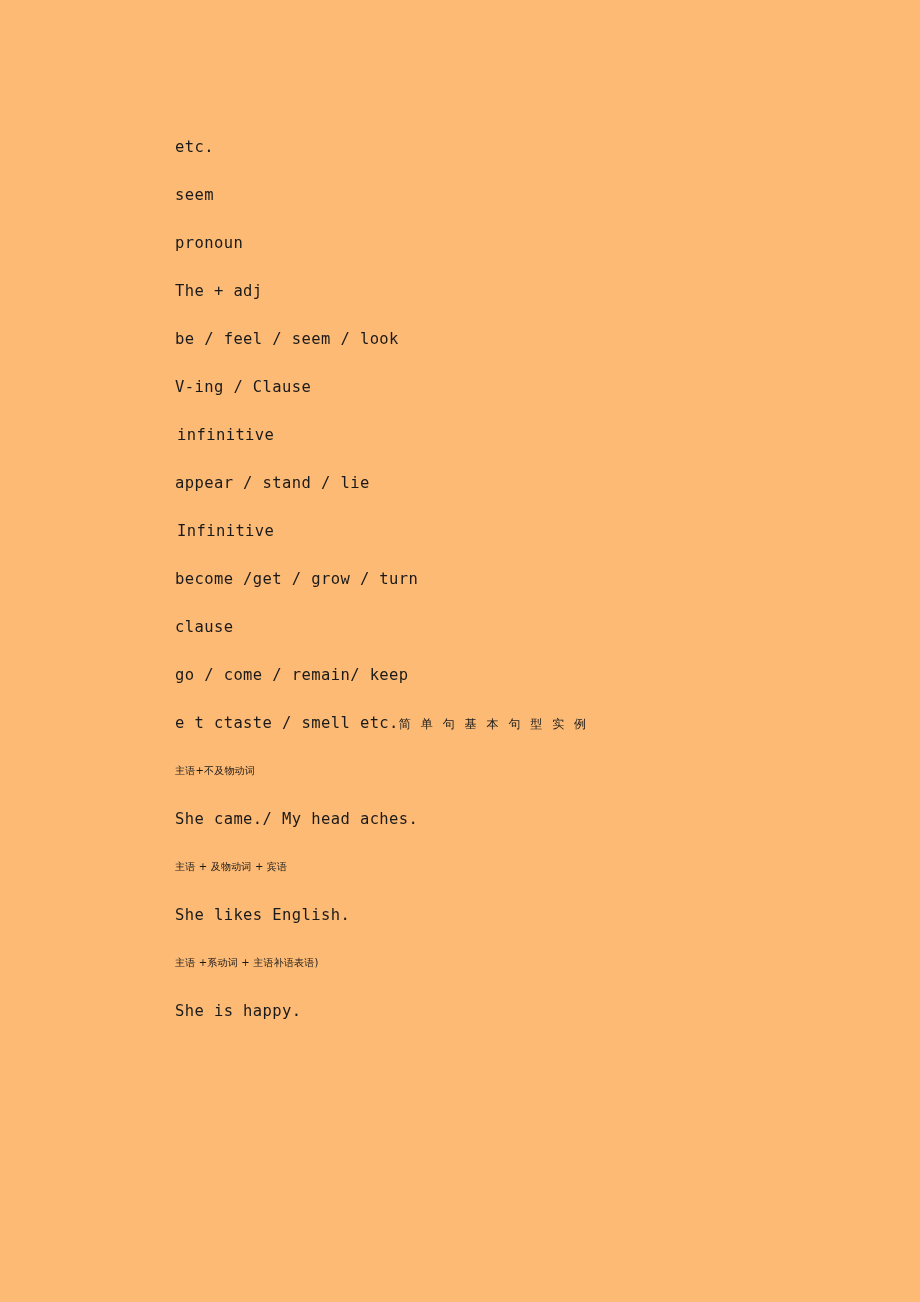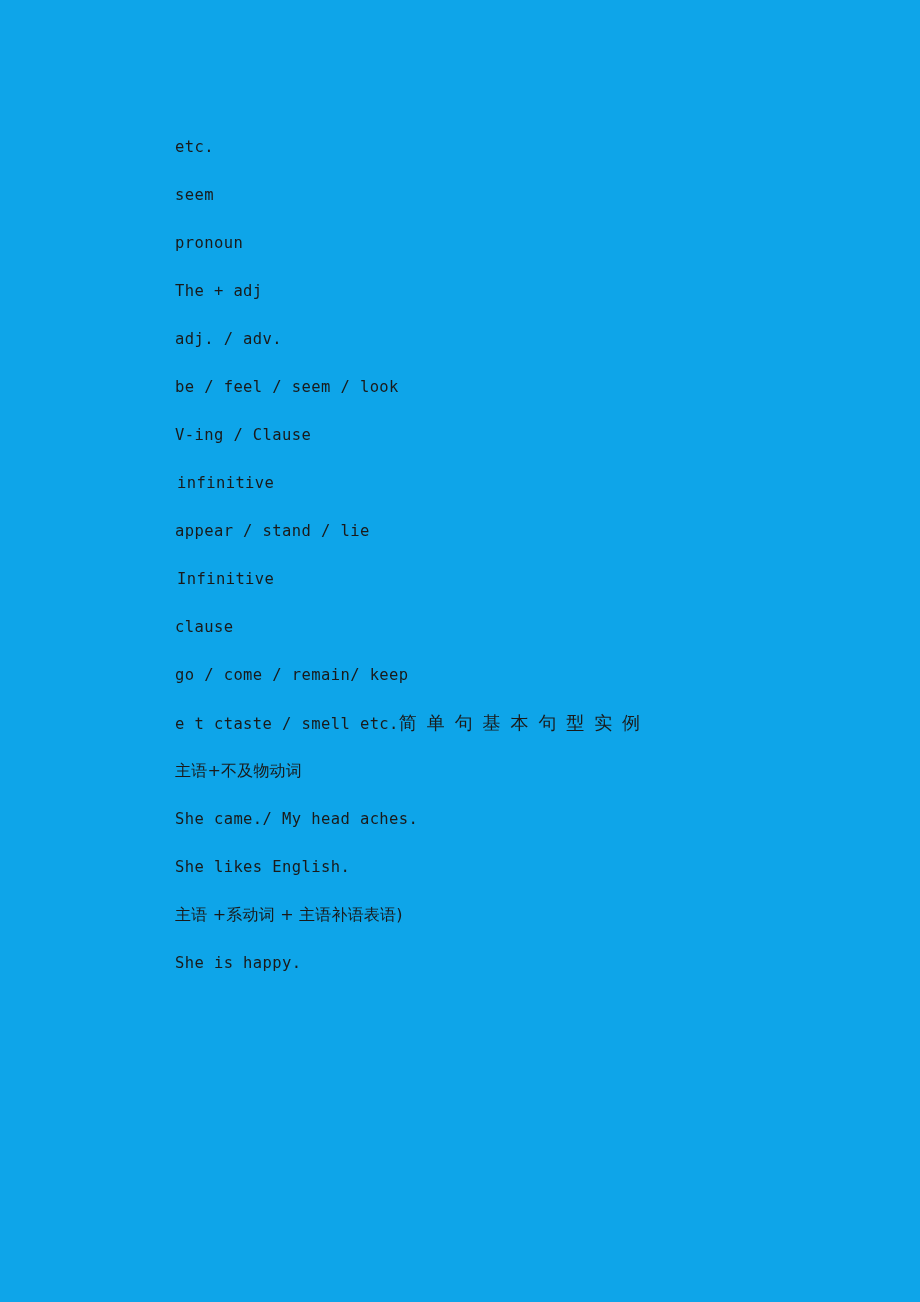--- a/index.html
+++ b/index.html
@@ -15,21 +15,21 @@
     overflow: hidden;
     font-family: "DejaVu Sans Mono", "Liberation Mono", monospace;
   }
 
   #page {
     position: absolute;
     left: 0;
     top: 0;
     width: 920px;
     height: 1302px;
-    background: #0ea5e9;
+    background: #fdba74;
   }
 
   .doc-body {
     position: absolute;
     left: 175px;
     top: 123px;
     width: 560px;
   }
 
   .line {
@@ -53,53 +53,54 @@
     white-space: nowrap;
     width: 478px;
     letter-spacing: 0.4px;
   }
   .line.justified .cjk-run {
     display: inline;
   }
 
   .cjk {
     font-family: "DejaVu Sans", "Liberation Sans", sans-serif;
-    font-size: 18px;
+    font-size: 12px;
     text-align: right;
   }
 
   .line.cjk-line {
     font-family: "DejaVu Sans", "Liberation Sans", sans-serif;
-    font-size: 16px;
+    font-size: 10px;
     letter-spacing: 0.2px;
   }
 </style>
 </head>
 <body>
 
 <div id="page">
 
   <div class="doc-body">
 
     <div class="line">etc.</div>
     <div class="line">seem</div>
     <div class="line">pronoun</div>
     <div class="line">The + adj</div>
-    <div class="line">adj. / adv.</div>
     <div class="line">be / feel / seem / look</div>
     <div class="line">V-ing / Clause</div>
     <div class="line indent">infinitive</div>
     <div class="line">appear / stand / lie</div>
     <div class="line indent">Infinitive</div>
+    <div class="line">become /get / grow / turn</div>
     <div class="line">clause</div>
     <div class="line">go / come / remain/ keep</div>
 
     <div class="line justified"><span>e t ctaste / smell  etc.</span><span class="cjk cjk-run"><span style="margin-right: 9.5px;">简</span><span style="margin-right: 9.5px;">单</span><span style="margin-right: 9.5px;">句</span><span style="margin-right: 9.5px;">基</span><span style="margin-right: 9.5px;">本</span><span style="margin-right: 9.5px;">句</span><span style="margin-right: 9.5px;">型</span><span style="margin-right: 9.5px;">实</span><span>例</span></span></div>
 
     <div class="line cjk-line">主语+不及物动词</div>
     <div class="line">She came./ My head aches.</div>
+    <div class="line cjk-line">主语 + 及物动词 + 宾语</div>
     <div class="line">She likes English.</div>
     <div class="line cjk-line">主语 +系动词 + 主语补语表语)</div>
     <div class="line">She is happy.</div>
 
   </div>
 
 </div>
 
 </body></html>

